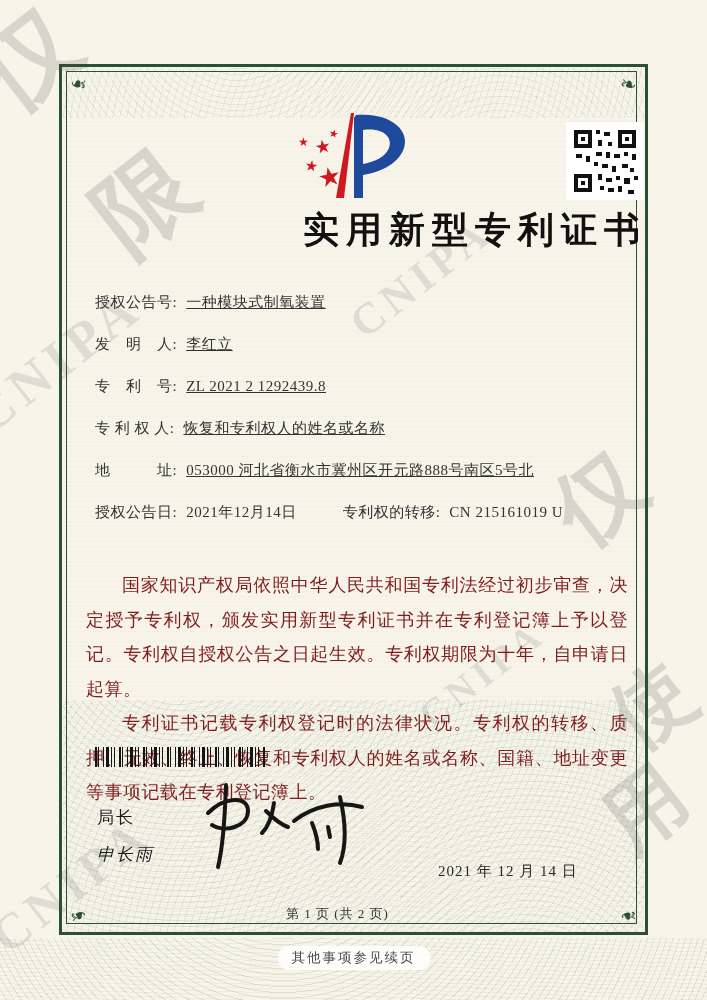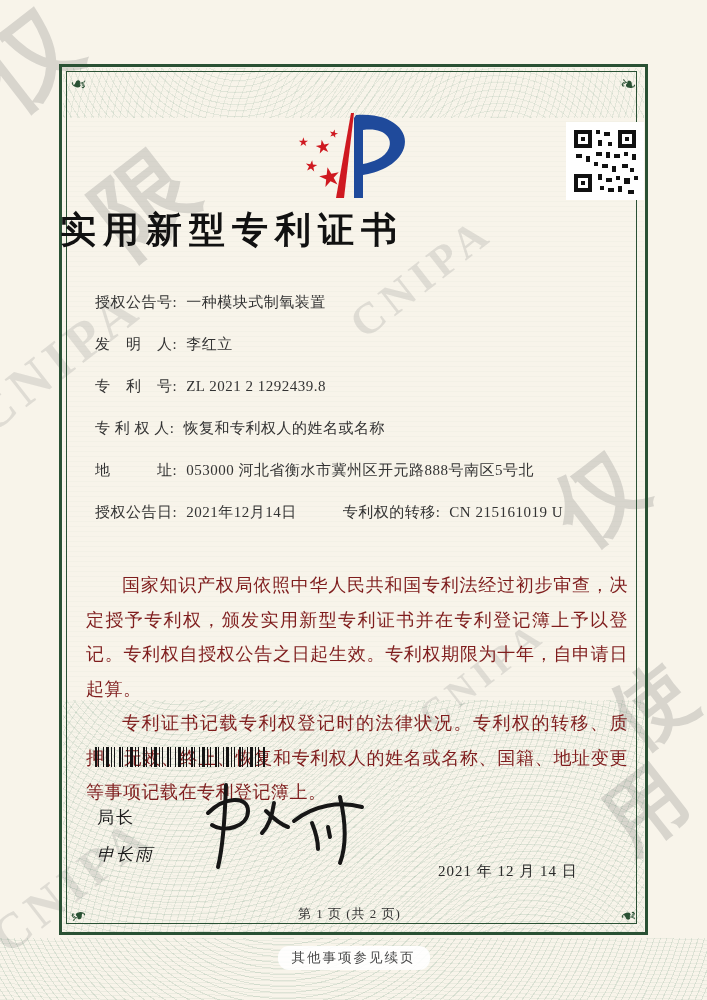--- a/index.html
+++ b/index.html
@@ -49,47 +49,47 @@
   .wm5{left:556px;top:438px;font-size:88px;transform:rotate(-38deg);}
   .wm6{left:612px;top:652px;font-size:80px;transform:rotate(-38deg);}
   .wm7{left:606px;top:756px;font-size:80px;transform:rotate(-38deg);}
   .wm8{left:-22px;top:856px;font-size:50px;transform:rotate(-38deg);}
   .wm9{left:408px;top:652px;font-size:38px;transform:rotate(-38deg);}
   
   .cert-no{position:absolute;left:95px;top:118px;font-size:15px;letter-spacing:2px;color:#2a2a2a;}
   .logo{position:absolute;left:292px;top:110px;width:124px;height:92px;}
   .qr{position:absolute;left:566px;top:122px;width:78px;height:78px;background:#fff;}
   .title{
-    position:absolute;left:60px;top:206px;width:587px;text-align:left;
+    position:absolute;left:60px;top:206px;width:587px;text-align:right;
     font-size:36px;font-weight:bold;letter-spacing:7px;color:#111;
   }
   
   .fields{position:absolute;left:95px;top:293px;width:500px;font-size:15px;color:#333;}
   .field-row{height:42px;letter-spacing:.5px;white-space:nowrap;}
-  .field-row .value{margin-left:9px;}
+  .field-row .value{margin-left:9px;text-decoration:underline;}
   .grant-row{height:42px;white-space:nowrap;letter-spacing:.5px;}
   .grant-row .value{margin-left:9px;}
   .grant-no{margin-left:46px;}
   
   .paras{position:absolute;left:86px;top:568px;width:542px;font-size:18px;line-height:1.92;
          text-align:justify;color:#7f1d1d;letter-spacing:.5px;}
   .paras p{margin:0;text-indent:2em;}
   
   .barcode{
     position:absolute;left:95px;top:747px;width:170px;height:20px;
     background:
       repeating-linear-gradient(90deg,#151515 0 2px,transparent 2px 3px,#151515 3px 4px,transparent 4px 8px,
         #151515 8px 9px,transparent 9px 11px,#151515 11px 14px,transparent 14px 16px,
         #151515 16px 17px,transparent 17px 19px,#151515 19px 20px,transparent 20px 24px);
   }
   .issuer-title{position:absolute;left:97px;top:806px;font-size:17px;color:#1d1d1d;letter-spacing:2px;}
   .issuer-name{position:absolute;left:97px;top:843px;font-size:17px;color:#1d1d1d;letter-spacing:2px;font-style:italic;}
   .signature{position:absolute;left:190px;top:775px;width:190px;height:100px;}
   .sign-date{position:absolute;left:438px;top:862px;font-size:15px;color:#2a2a2a;letter-spacing:1px;}
-  .page-no{position:absolute;left:56px;top:905px;width:587px;text-align:center;font-size:13px;color:#333;letter-spacing:1px;}
+  .page-no{position:absolute;left:44px;top:905px;width:587px;text-align:center;font-size:13px;color:#333;letter-spacing:1px;}
   .footer-note-wrap{position:absolute;left:0;top:946px;width:707px;text-align:center;}
   .footer-note{display:inline-block;background:rgba(255,255,255,.9);padding:3px 14px;font-size:13.5px;color:#4a4a4a;letter-spacing:2px;border-radius:11px;}
 </style>
 </head>
 <body>
 
 <div class="page">
 
   <div class="wm wm1">仅</div>
   <div class="wm wm2">限</div>

